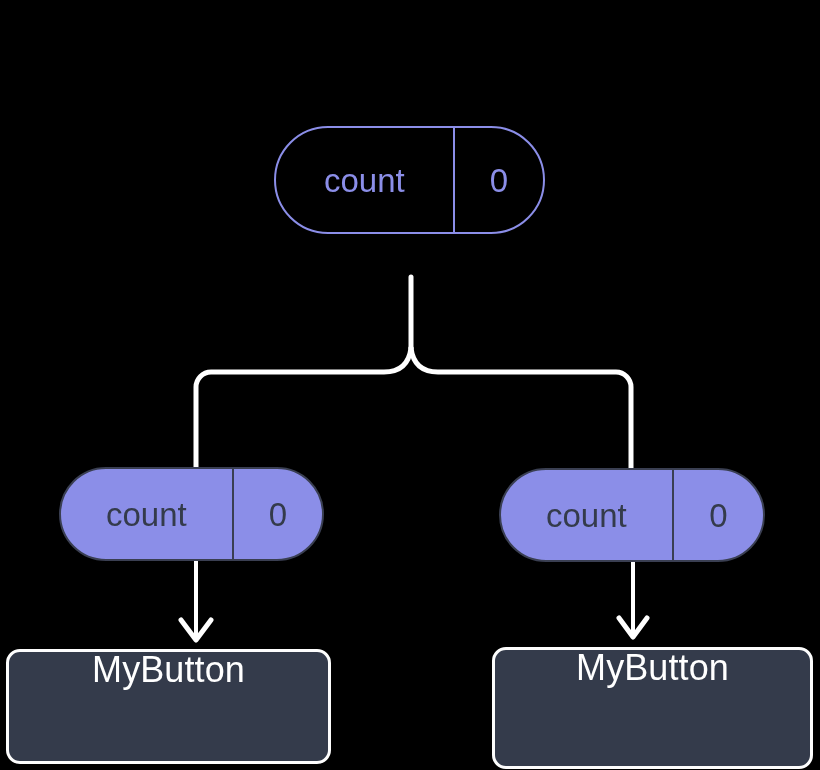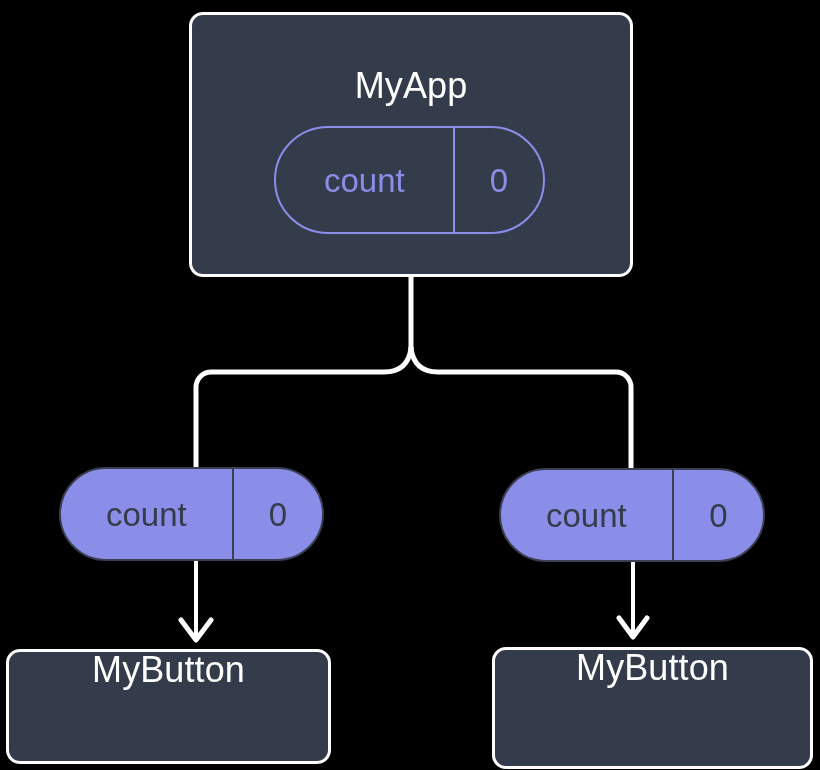--- a/index.html
+++ b/index.html
@@ -170,23 +170,20 @@
       <path fill="none" stroke="#ffffff" stroke-width="4" stroke-linecap="round" d="M 196 561 L 196 636"></path>
       <path fill="none" stroke="#ffffff" stroke-width="5" stroke-linecap="round" stroke-linejoin="round" d="M 181 620 L 196 640 L 211 620"></path>
     </g>
 
     <g>
       <path fill="none" stroke="#ffffff" stroke-width="4" stroke-linecap="round" d="M 633 562 L 633 633"></path>
       <path fill="none" stroke="#ffffff" stroke-width="5" stroke-linecap="round" stroke-linejoin="round" d="M 619 618 L 633 637 L 647 618"></path>
     </g>
   </svg>
 
-  <div class="node-box root" id="node-myapp">
-    <span class="node-title">MyApp</span>
-  </div>
 
   <div class="pill outline" id="pill-myapp">
     <span class="pill-key">count</span>
     <span class="pill-val">0</span>
   </div>
 
   <div class="pill filled" id="pill-left">
     <span class="pill-key">count</span>
     <span class="pill-val">0</span>
   </div>

